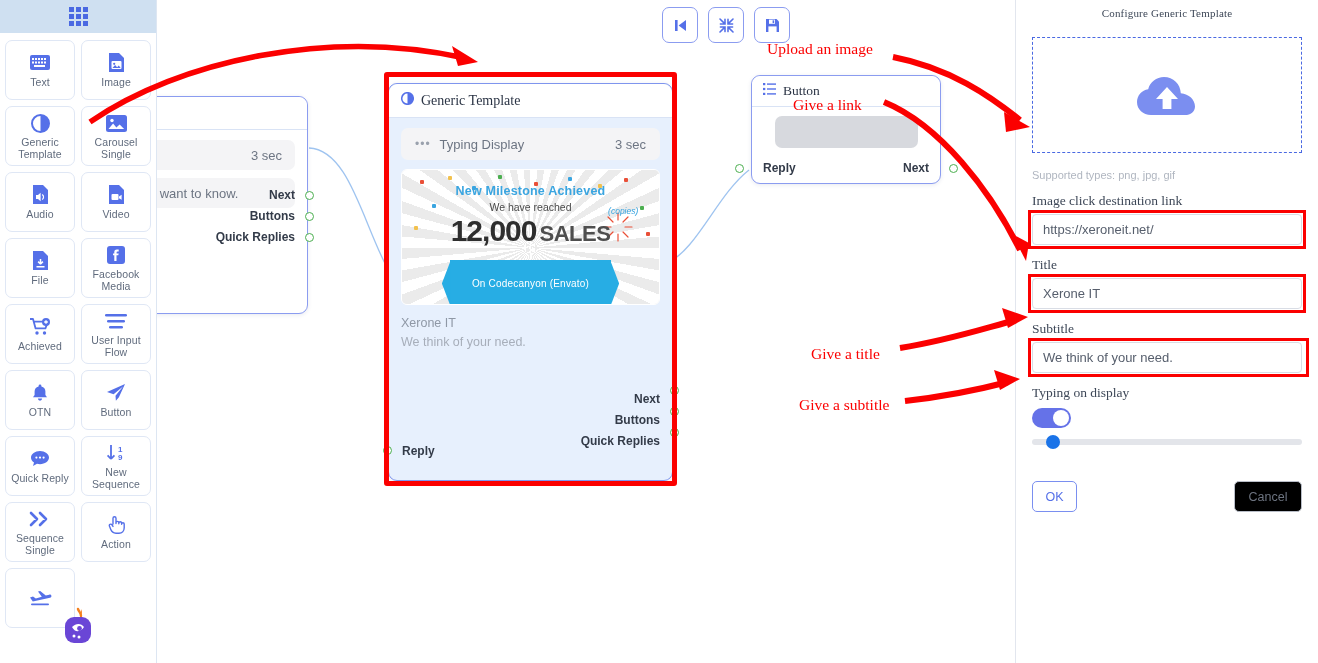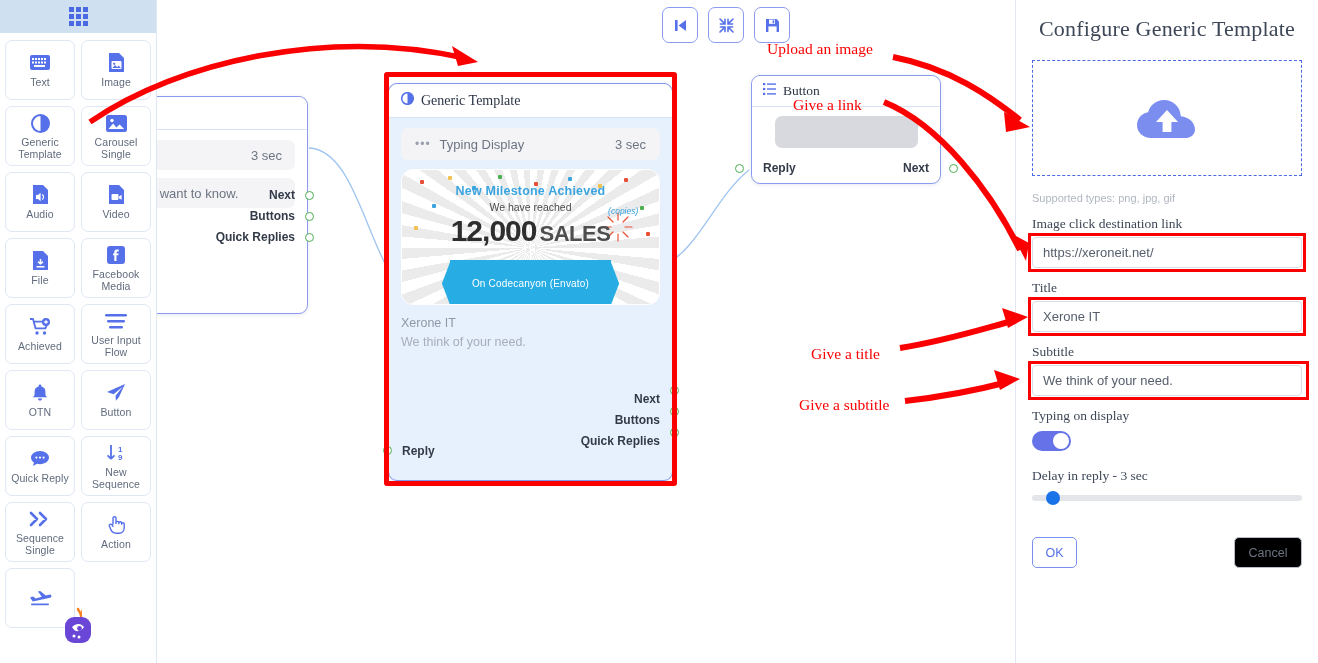--- a/index.html
+++ b/index.html
@@ -84,21 +84,21 @@
   #node-generic .node-body { background: #e7f0fd; border-radius: 0 0 9px 9px; height: calc(100% - 38px); position: relative;}
   .typing-row {
     background: #f4f4f6; border-radius: 7px; height: 32px;
     display: flex; align-items: center; padding: 0 14px;
     font-size: 13px; color: #6d7583;
   }
   .typing-row .dots { margin-right: 9px; letter-spacing:1px; color:#9aa1ad; font-size: 12px;}
   .typing-row .sec { margin-left: auto; color: #6d7583; }
 
   .banner {
-    margin-top: 9px; height: 136px; border-radius: 12px; overflow: hidden;
+    margin-top: 9px; height: 136px; border-radius: 6px; overflow: hidden;
     border: 1px solid #ffffff; background: #f2f2f2; position: relative;
   }
   .banner-inner {
     position: absolute; inset: 0;
     background:
       repeating-conic-gradient(from 0deg at 50% 58%, #ffffff 0deg 5deg, #ebebeb 5deg 10deg);
     display: flex; flex-direction: column; align-items: center;
     padding-top: 14px;
   }
   .bn-t1 { font-size: 12.5px; color: #3aa5e0; font-weight: bold; letter-spacing:.2px;}
@@ -172,21 +172,21 @@
     border: 5px solid #fb0000; border-radius: 3px; pointer-events:none;
   }
 
   
   #panel {
     position: absolute; left: 1015px; top: 0; width: 303px; height: 663px;
     background: #fff; border-left: 1px solid #e2e6ee; padding: 0 16px;
   }
   #panel-title {
     text-align: center; font-family: "Liberation Serif", serif;
-    font-size: 22px; color: #3d4757; margin-top: 16px; letter-spacing:.2px;
+    font-size: 11px; color: #3d4757; margin-top: 7px; letter-spacing:.2px;
   }
   #dropzone {
     margin-top: 18px; height: 116px; border: 1.5px dashed #4a69e2;
     display: flex; align-items: center; justify-content: center;
   }
   #supported {
     font-size: 11px; color: #b0b6c0; margin-top: 16px;
   }
   .field-label {
     font-family: "Liberation Serif", serif;
@@ -642,21 +642,20 @@
     <div class="field-wrap">
       <input class="field-input" value="We think of your need." style="">
       <span class="field-hl" style="left:-4px; top:-4px; right:-7px; bottom:-4px;"></span>
     </div>
 
     <div class="field-label" id="lbl-typing">Typing on display</div>
     <div class="toggle">
       <span class="knob"></span>
     </div>
 
-    <div id="lbl-delay">Delay in reply  -  3 sec</div>
     <div class="slider">
       <span class="thumb"></span>
     </div>
 
     <div id="panel-actions">
       <button id="ok-button">OK</button>
       <button id="cancel-button">Cancel</button>
     </div>
   </div>
 

